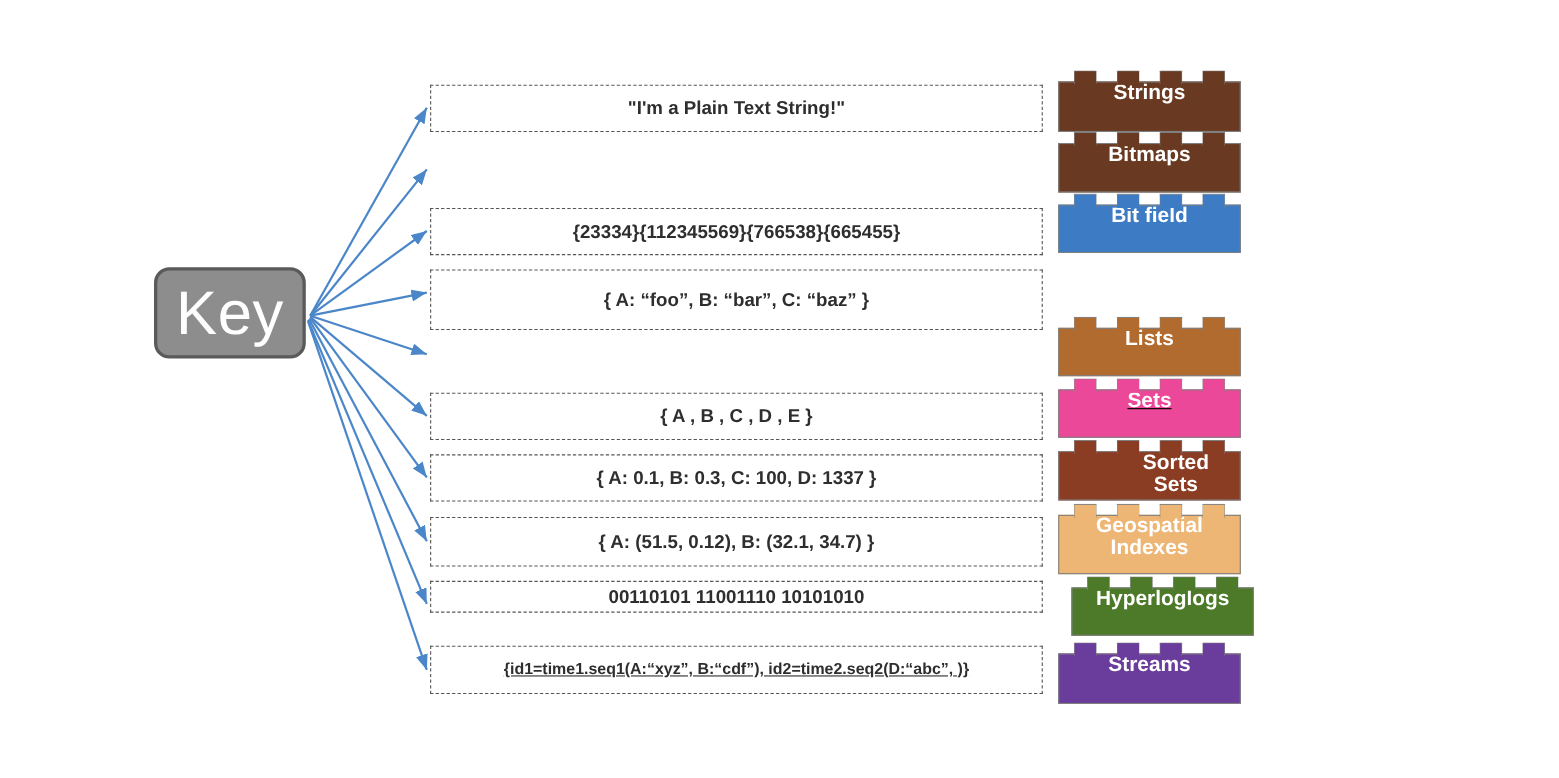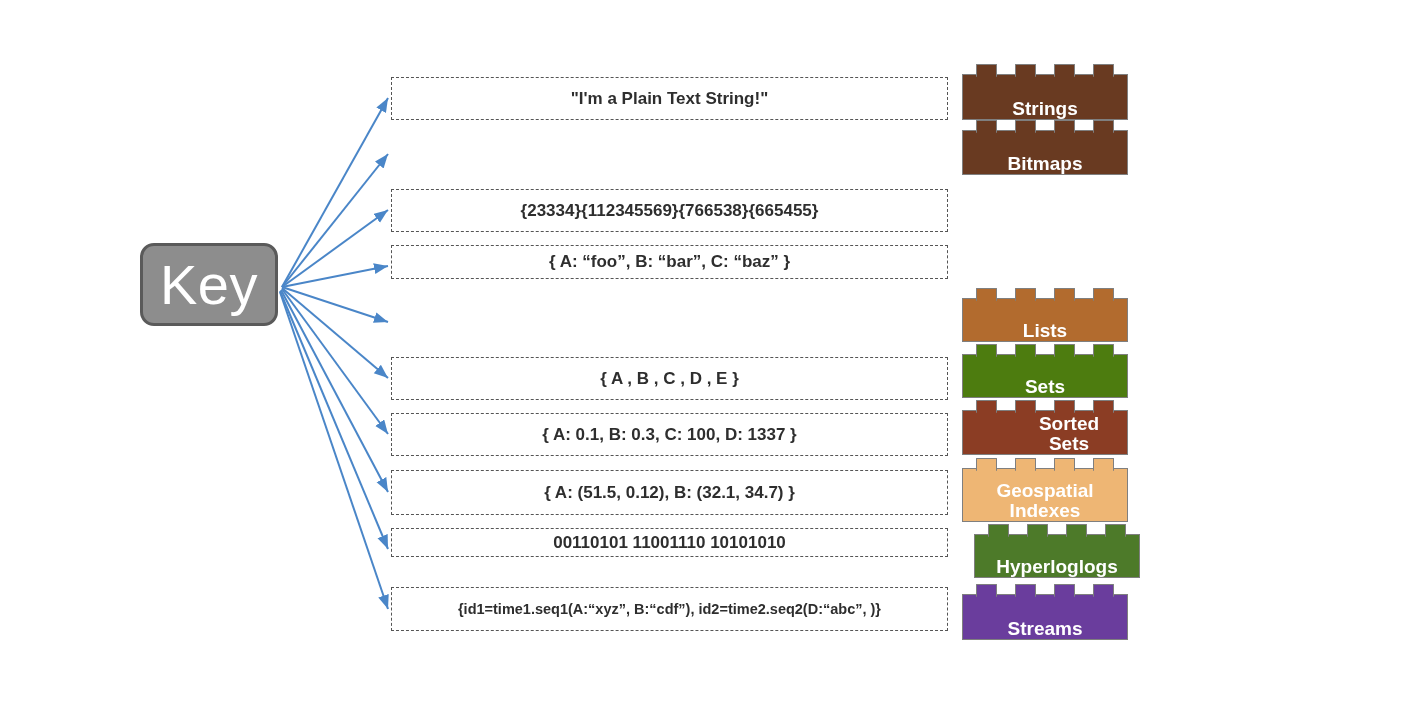--- a/index.html
+++ b/index.html
@@ -25,26 +25,26 @@
   .vbox{
     position:absolute;left:391px;width:557px;
     border:1.6px dashed #555555;background:#ffffff;
     display:flex;align-items:center;justify-content:center;
     box-sizing:border-box;
   }
   .vtext{
     color:#2e2e2e;font-size:17px;font-weight:600;
     white-space:nowrap;
   }
-  .vtext.small{font-size:14.5px;}
+  .vtext.small{font-size:14.5px;text-decoration:underline;}
 
   .brick{
     position:absolute;left:962px;width:166px;
     border:1.5px solid #7f7f7f;
-    display:flex;align-items:flex-end;justify-content:center;
+    display:flex;align-items:flex-start;justify-content:center;
     box-sizing:border-box;
   }
   .brick .label{
     color:#ffffff;font-size:19px;font-weight:bold;text-align:center;
     line-height:1.06;padding:0 6px;
   }
   .stud{
     position:absolute;top:-11px;width:21px;height:13px;
     background-color:inherit;
     border:1.5px solid #7f7f7f;border-bottom:none;
@@ -96,37 +96,44 @@
     <span class="stud s1"></span>
       <span class="stud s2"></span>
       <span class="stud s3"></span>
       <span class="stud s4"></span>
     <span class="label">Bitmaps</span>
   </div>
 
   <div class="vbox" style="top:189px;height:43px;justify-content:center;">
     <span class="vtext">{23334}{112345569}{766538}{665455}</span>
   </div>
+  <div class="brick" style="top: 186px; height: 44px; background-color: rgb(61, 123, 196);">
+    <span class="stud s1"></span>
+      <span class="stud s2"></span>
+      <span class="stud s3"></span>
+      <span class="stud s4"></span>
+    <span class="label">Bit field</span>
+  </div>
 
-  <div class="vbox" style="top:245px;height:34px;">
+  <div class="vbox" style="top:245px;height:55px;">
     <span class="vtext">{ A: “foo”, B: “bar”, C: “baz”  }</span>
   </div>
 
   <div class="brick" style="top: 298px; height: 44px; background-color: rgb(178, 107, 46);">
     <span class="stud s1"></span>
       <span class="stud s2"></span>
       <span class="stud s3"></span>
       <span class="stud s4"></span>
     <span class="label">Lists</span>
   </div>
 
   <div class="vbox" style="top:357px;height:43px;">
     <span class="vtext">{ A , B , C , D , E }</span>
   </div>
-  <div class="brick" style="top: 354px; height: 44px; background-color: #4d7c0f;">
+  <div class="brick" style="top: 354px; height: 44px; background-color: #ec4899; text-decoration: underline;">
     <span class="stud s1"></span>
       <span class="stud s2"></span>
       <span class="stud s3"></span>
       <span class="stud s4"></span>
     <span class="label">Sets</span>
   </div>
 
   <div class="vbox" style="top:413px;height:43px;">
     <span class="vtext">{ A: 0.1, B: 0.3, C: 100, D: 1337 }</span>
   </div>

